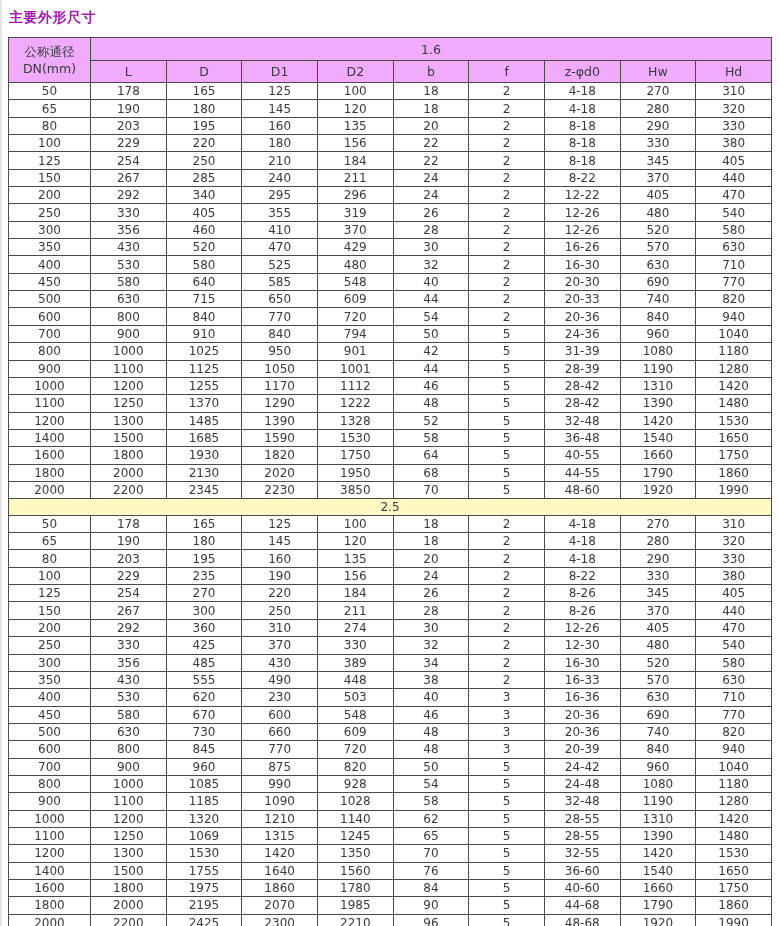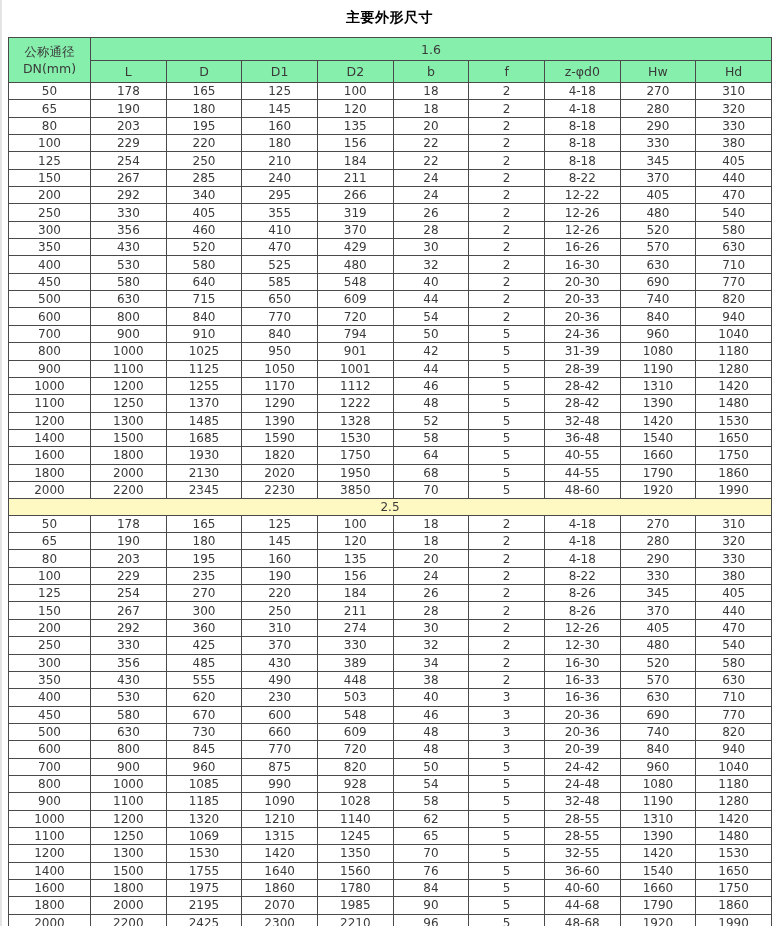--- a/index.html
+++ b/index.html
@@ -20,44 +20,43 @@
     top: 0;
     width: 2px;
     height: 926px;
     background: #e4e4e4;
   }
   .title {
     margin: 0;
     padding: 9px 10px 10px 9px;
     font-size: 14px;
     font-weight: bold;
-    color: #000000;
+    color: #a21caf;
     letter-spacing: 0.5px;
-    text-align: center;
   }
   table.spec {
     border-collapse: collapse;
     table-layout: fixed;
     margin-left: 8px;
     width: 764px;
   }
   table.spec th,
   table.spec td {
     border: 1px solid #4a4a4a;
     text-align: center;
     vertical-align: middle;
     color: #3a3a3a;
     font-weight: normal;
     padding: 0;
     white-space: nowrap;
     overflow: hidden;
   }
   col.dn-col { width: 82px; }
   thead th {
-    background: #86efac;
+    background: #f0abfc;
   }
   th.dn-th {
     font-size: 12.5px;
     line-height: 1.4;
   }
   th.section-th {
     height: 22px;
     font-size: 12.5px;
   }
   th.col-th {
@@ -185,21 +184,21 @@
         <td>2</td>
         <td>8-22</td>
         <td>370</td>
         <td>440</td>
       </tr>
       <tr>
         <td>200</td>
         <td>292</td>
         <td>340</td>
         <td>295</td>
-        <td>266</td>
+        <td>296</td>
         <td>24</td>
         <td>2</td>
         <td>12-22</td>
         <td>405</td>
         <td>470</td>
       </tr>
       <tr>
         <td>250</td>
         <td>330</td>
         <td>405</td>

